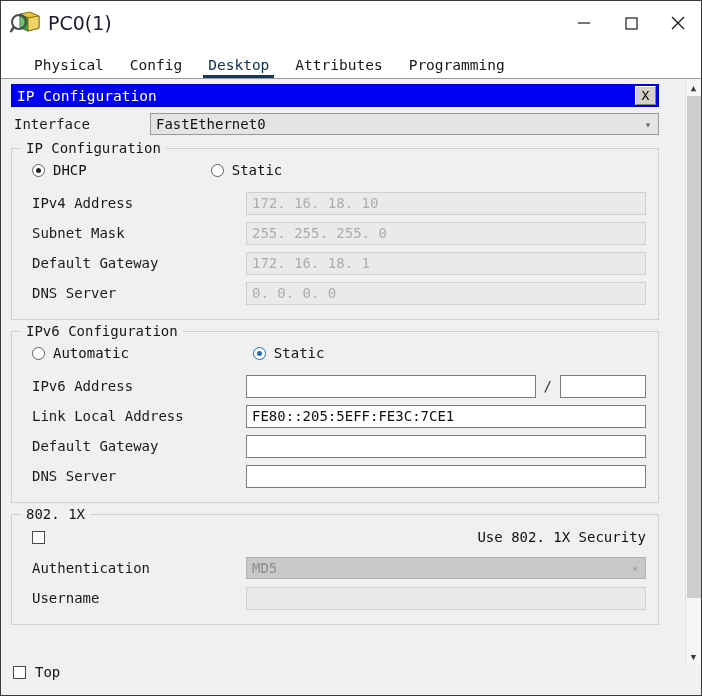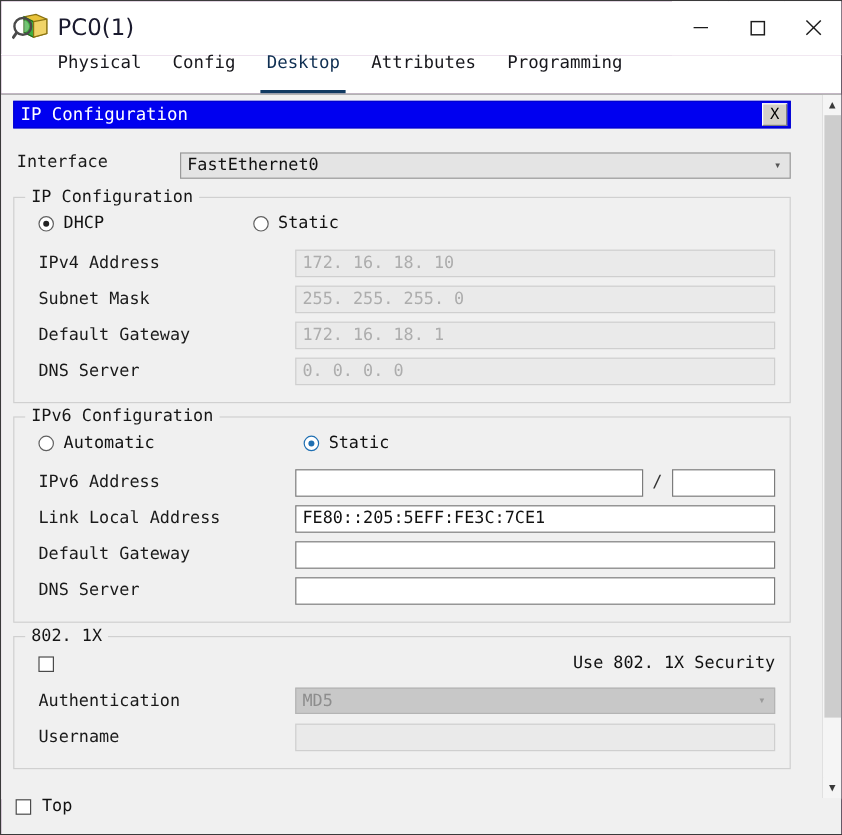--- a/index.html
+++ b/index.html
@@ -47,21 +47,22 @@
     display: flex; align-items: center; justify-content: center;
     background: #ffffff;
   }
   .wbtn svg { display: block; }
 
   
   .tabbar {
     height: 32px;
     background: #ffffff;
     display: flex;
-    padding-left: 34px;
+    align-items: flex-end;
+    padding-left: 20px;
     flex: 0 0 auto;
   }
   .tab {
     font-size: 14.5px;
     color: #17171c;
     padding: 0 13px 6px 13px;
     line-height: 14px;
     position: relative;
     white-space: nowrap;
   }
@@ -121,23 +122,23 @@
     border-left-color: #ffffff;
     color: #000000;
     font-size: 13px;
     display: flex; align-items: center; justify-content: center;
     line-height: 1;
   }
 
   
   .iface-row {
     display: flex;
-    align-items: flex-start;
+    align-items: center;
     height: 26px;
-    margin-top: 20px;
+    margin-top: 4px;
   }
   .iface-label {
     width: 139px;
     font-size: 14px;
     color: #1a1a1a;
     padding-left: 3px;
   }
   .combo {
     flex: 1 1 auto;
     height: 22px;

